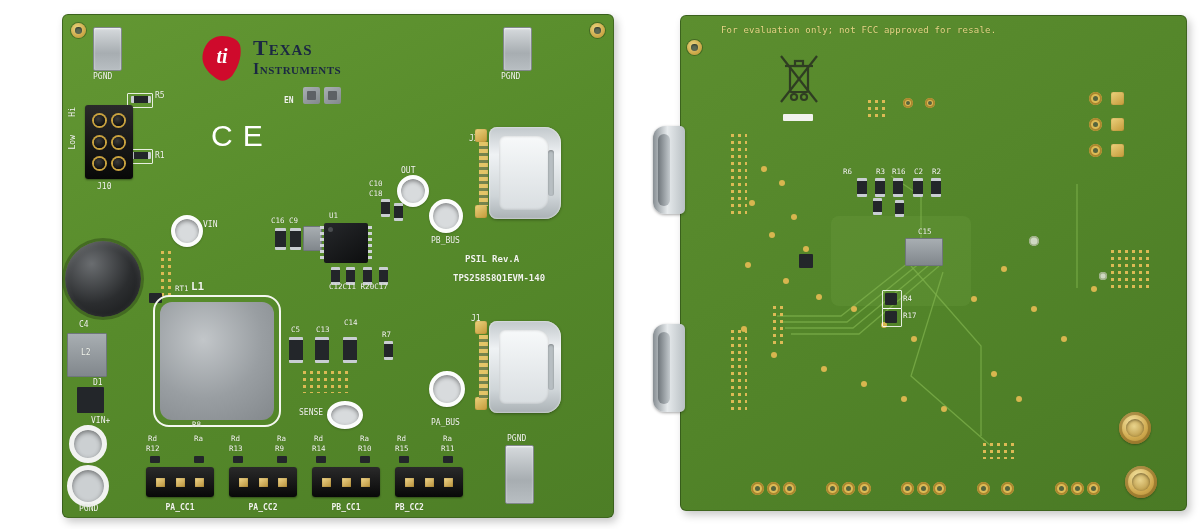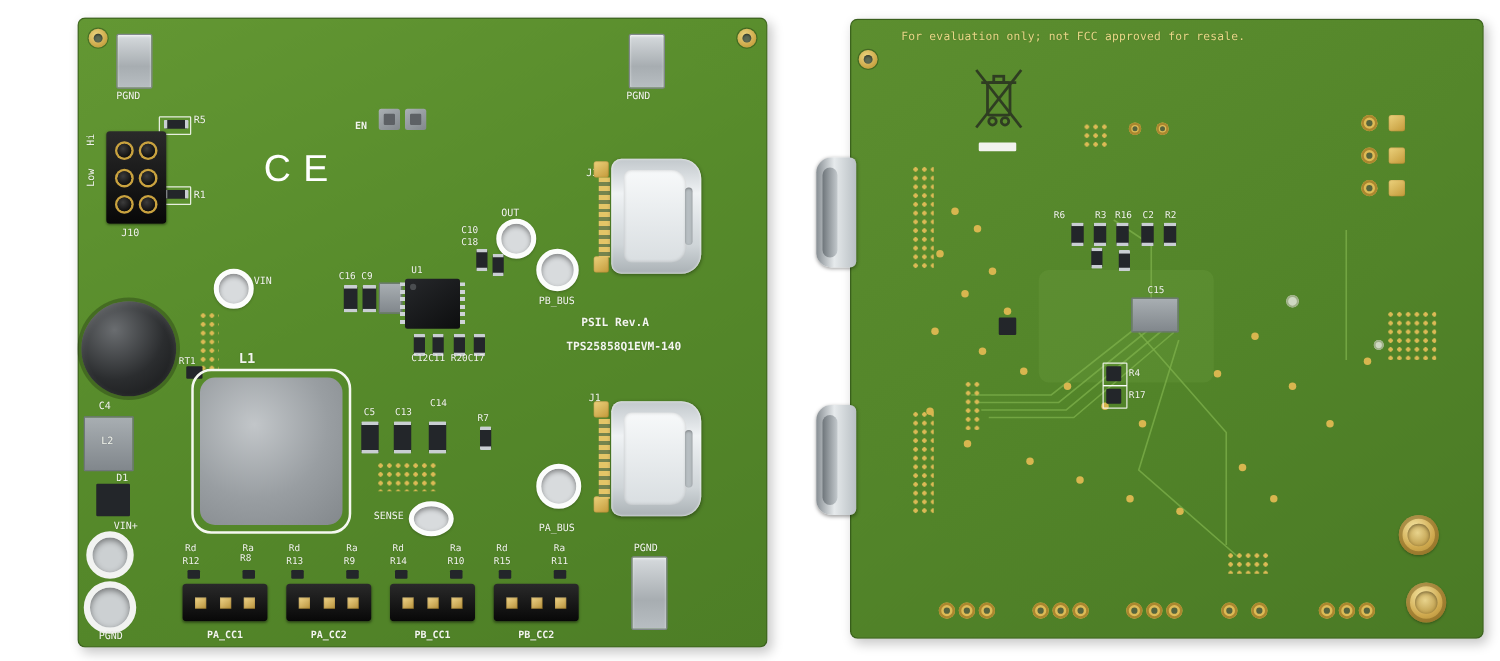--- a/index.html
+++ b/index.html
@@ -96,20 +96,28 @@
 <div class="board" id="board-top">
 
   <div class="hole" style="left:8px;top:8px;width:15px;height:15px"></div>
   <div class="hole" style="left:527px;top:8px;width:15px;height:15px"></div>
 
   <div class="gpad" style="left:30px;top:12px;width:27px;height:42px"></div>
   <div class="lbl" style="left:30px;top:58px">PGND</div>
   <div class="gpad" style="left:440px;top:12px;width:27px;height:42px"></div>
   <div class="lbl" style="left:438px;top:58px">PGND</div>
 
+  <div class="abs" style="left:138px;top:20px;width:200px;height:52px">
+    <svg class="abs" style="left:0;top:0" width="42" height="48" viewBox="0 0 42 48">
+      <path fill="#cf0a2c" d="M21 1 C29 1 37 4 39 10 C41 18 39 30 31 41 C27 45 22 47 18 45 C12 42 4 35 2 27 C0 19 4 8 11 4 C14 2 17 1 21 1 Z"></path>
+      <text x="21" y="28" text-anchor="middle" fill="#fff" font-family="Liberation Serif, serif" font-style="italic" font-weight="bold" font-size="20">ti</text>
+    </svg>
+    <div class="ti-line1" style="left:52px;top:2px">Texas</div>
+    <div class="ti-line2" style="left:52px;top:26px">Instruments</div>
+  </div>
 
   <div class="lbl b" style="left:221px;top:82px">EN</div>
   <div class="pinpad" style="left:240px;top:72px;width:17px;height:17px"></div>
   <div class="pinpad" style="left:261px;top:72px;width:17px;height:17px"></div>
 
   <div class="silk" style="left:64px;top:78px;width:24px;height:13px"></div>
   <div class="smd h" style="left:68px;top:81px;width:14px;height:7px"></div>
   <div class="lbl" style="left:92px;top:77px">R5</div>
   <div class="silk" style="left:64px;top:134px;width:24px;height:13px"></div>
   <div class="smd h" style="left:68px;top:137px;width:14px;height:7px"></div>
@@ -159,21 +167,21 @@
   <div class="smd v" style="left:300px;top:252px;width:9px;height:12px"></div>
   <div class="smd v" style="left:316px;top:252px;width:9px;height:12px"></div>
   <div class="lbl sm" style="left:266px;top:268px">C12C11 R20C17</div>
 
   <div class="tp" style="left:366px;top:184px;width:26px;height:26px"></div>
   <div class="lbl" style="left:368px;top:222px">PB_BUS</div>
 
   <div class="lbl b" style="left:402px;top:240px;font-size:9px">PSIL Rev.A</div>
   <div class="lbl b" style="left:390px;top:259px;font-size:9px">TPS25858Q1EVM-140</div>
 
-  <div class="lbl sm" style="left:80px;top:270px">RT1</div>
+  <div class="lbl sm" style="left:112px;top:270px">RT1</div>
   <div class="smd" style="left:86px;top:278px;width:13px;height:10px"></div>
   <div class="lbl b" style="left:128px;top:266px;font-size:11px">L1</div>
   <div class="ind-outline" style="left:90px;top:280px;width:124px;height:128px">
     <div class="ind-body"></div>
   </div>
 
   <div class="cap-can" style="left:2px;top:226px;width:76px;height:76px"></div>
   <div class="lbl" style="left:16px;top:306px">C4</div>
 
   <div class="smd gray" style="left:4px;top:318px;width:38px;height:42px"></div>
@@ -206,21 +214,21 @@
 
   <div class="tp" style="left:366px;top:356px;width:28px;height:28px"></div>
   <div class="lbl" style="left:368px;top:404px">PA_BUS</div>
 
   <div class="lbl" style="left:444px;top:420px">PGND</div>
   <div class="gpad" style="left:442px;top:430px;width:27px;height:57px"></div>
 
   <div class="lbl sm" style="left:85px;top:420px">Rd</div>
   <div class="lbl sm" style="left:83px;top:430px">R12</div>
   <div class="lbl sm" style="left:131px;top:420px">Ra</div>
-  <div class="lbl sm" style="left:129px;top:428px">R8</div>
+  <div class="lbl sm" style="left:129px;top:406px">R8</div>
   <div class="smd" style="left:87px;top:441px;width:10px;height:7px"></div>
   <div class="smd" style="left:131px;top:441px;width:10px;height:7px"></div>
   <div class="hdr" style="left:83px;top:452px;width:68px;height:30px">
       <i></i>
       <i></i>
       <i></i>
     </div>
   <div class="lbl b" style="left:83px;top:489px;width:68px;text-align:center">PA_CC1</div>
 
   <div class="lbl sm" style="left:168px;top:420px">Rd</div>
@@ -253,21 +261,21 @@
   <div class="lbl sm" style="left:332px;top:430px">R15</div>
   <div class="lbl sm" style="left:380px;top:420px">Ra</div>
   <div class="lbl sm" style="left:378px;top:430px">R11</div>
   <div class="smd" style="left:336px;top:441px;width:10px;height:7px"></div>
   <div class="smd" style="left:380px;top:441px;width:10px;height:7px"></div>
   <div class="hdr" style="left:332px;top:452px;width:68px;height:30px">
       <i></i>
       <i></i>
       <i></i>
     </div>
-  <div class="lbl b" style="left:332px;top:489px;width:68px;text-align:center">PB_CC2</div>
+  <div class="lbl b" style="left:332px;top:489px;width:68px;text-align:left">PB_CC2</div>
 </div>
 
 <div class="board" id="board-bottom">
 
   <svg class="abs" style="left:0;top:0" width="505" height="494">
     <rect x="150" y="200" width="140" height="90" rx="8" fill="#86b757" opacity="0.15"></rect>
     <g fill="none" stroke="#7db04b" stroke-opacity="0.75" stroke-width="1.3">
       <path d="M246 232 L160 300 L96 300"></path>
       <path d="M250 238 L166 306 L100 306"></path>
       <path d="M254 244 L172 312 L104 312"></path>

